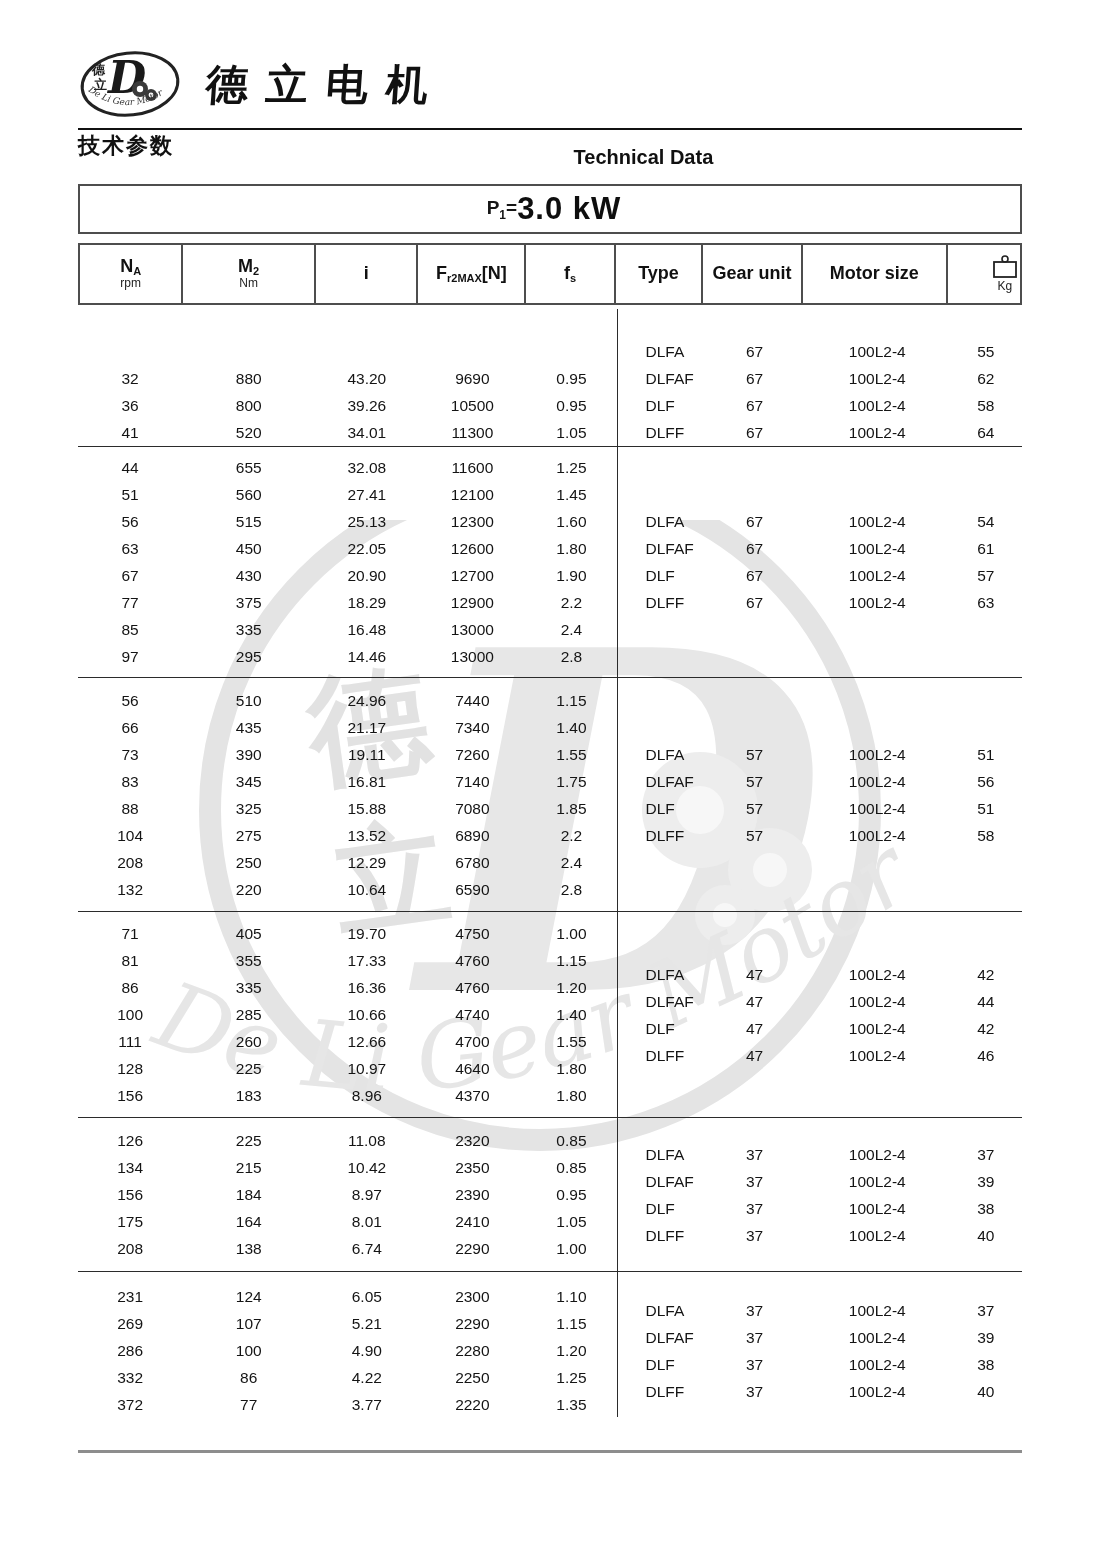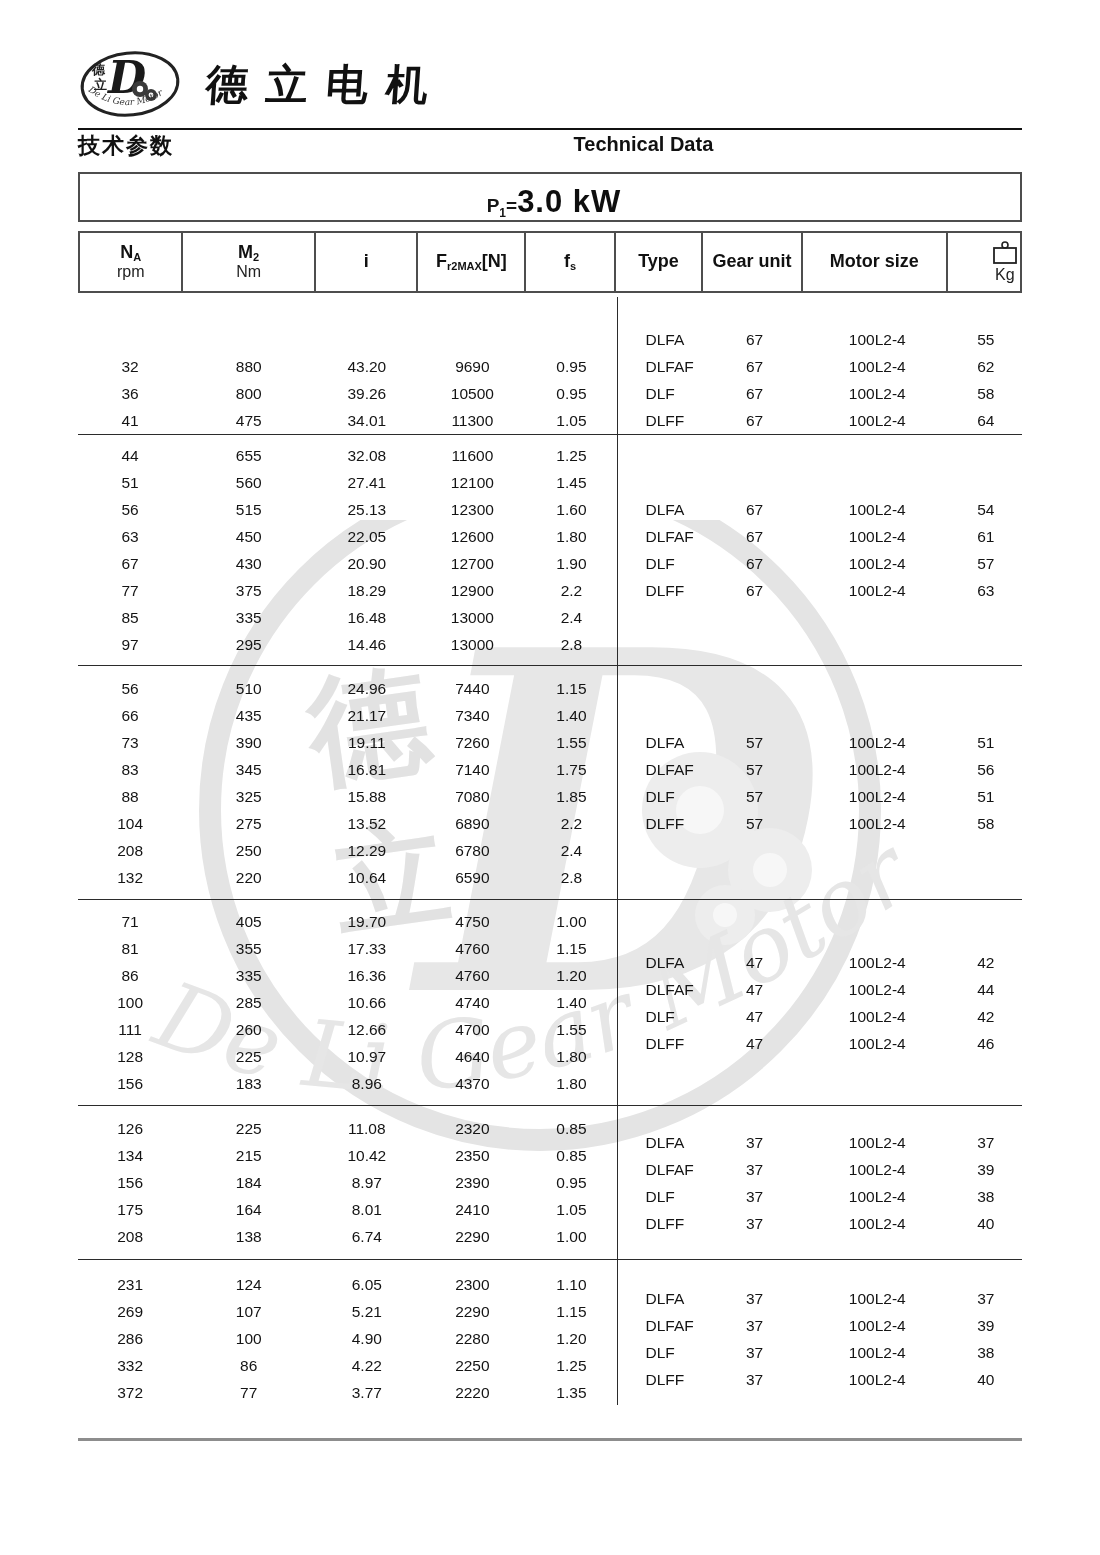--- a/index.html
+++ b/index.html
@@ -19,44 +19,44 @@
   .masthead{display:flex;align-items:center;gap:24px;padding-top:48px;height:74px;}
   .brand{
     font-family:"DejaVu Serif", serif;font-weight:bold;font-size:42px;
     letter-spacing:18px;color:#111;line-height:1;transform:skewX(-4deg);
   }
   .top-rule{height:2px;background:#111;margin-top:6px;}
 
   
   .section-row{position:relative;margin-top:1px;height:32px;}
   .section-cn{font-size:22px;font-weight:bold;letter-spacing:2px;color:#111;}
-  .section-en{position:absolute;top:2px;left:52.5%;font-size:20px;font-weight:bold;color:#111;}
+  .section-en{position:absolute;top:15px;left:52.5%;font-size:20px;font-weight:bold;color:#111;}
 
   
   .title-box{
-    margin-top:9px;height:46px;border:2px solid #4d4d4d;
-    display:flex;align-items:flex-end;justify-content:center;background:transparent;padding-left:8px;
+    margin-top:21px;height:46px;border:2px solid #4d4d4d;
+    display:flex;align-items:center;justify-content:center;background:transparent;padding-left:8px;
   }
   .title-small{font-size:19px;font-weight:bold;color:#161616;}
   .title-small sub{font-size:12px;font-weight:bold;}
   .title-big{font-size:31px;font-weight:bold;color:#0e0e0e;letter-spacing:1px;}
 
   
   .thead{
     margin-top:9px;height:58px;border:2px solid #4d4d4d;
     display:grid;grid-template-columns:11.0% 14.1% 10.9% 11.5% 9.5% 9.3% 10.6% 15.4% auto;
   }
   .th{
     border-right:2px solid #4d4d4d;display:flex;flex-direction:column;
     align-items:center;justify-content:center;line-height:1.1;
   }
   .th:last-child{border-right:none;padding-left:42px;}
   .th-main{font-size:18px;font-weight:bold;color:#111;}
   .th-main sub{font-size:11px;font-weight:bold;vertical-align:-3px;}
-  .th-unit{font-size:16px;color:#222;}
+  .th-unit{font-size:12px;color:#222;}
   .kg-cell .th-unit{margin-top:1px;}
 
   
   .tbody{position:relative;margin-top:4px;}
   .vline{position:absolute;left:57.05%;top:0;bottom:12px;width:1px;background:#2b2b2b;}
   .group{display:flex;border-bottom:1px solid #2b2b2b;}
   .group:last-child{border-bottom:none;}
   .g-left{width:57.05%;display:flex;flex-direction:column;justify-content:center;}
   .g-right{width:42.95%;display:flex;flex-direction:column;justify-content:center;}
   .group.top-align .g-left,.group.top-align .g-right{justify-content:flex-end;padding-top:17px;}
@@ -177,21 +177,21 @@
             </div>
             <div class="drow">
               <span class="cell">36</span>
               <span class="cell">800</span>
               <span class="cell">39.26</span>
               <span class="cell">10500</span>
               <span class="cell">0.95</span>
             </div>
             <div class="drow">
               <span class="cell">41</span>
-              <span class="cell">475</span>
+              <span class="cell">520</span>
               <span class="cell">34.01</span>
               <span class="cell">11300</span>
               <span class="cell">1.05</span>
             </div>
           </div>
           <div class="g-right">
             <div class="trow">
               <span class="cell cell-type">DLFA</span>
               <span class="cell">67</span>
               <span class="cell">100L2-4</span>

